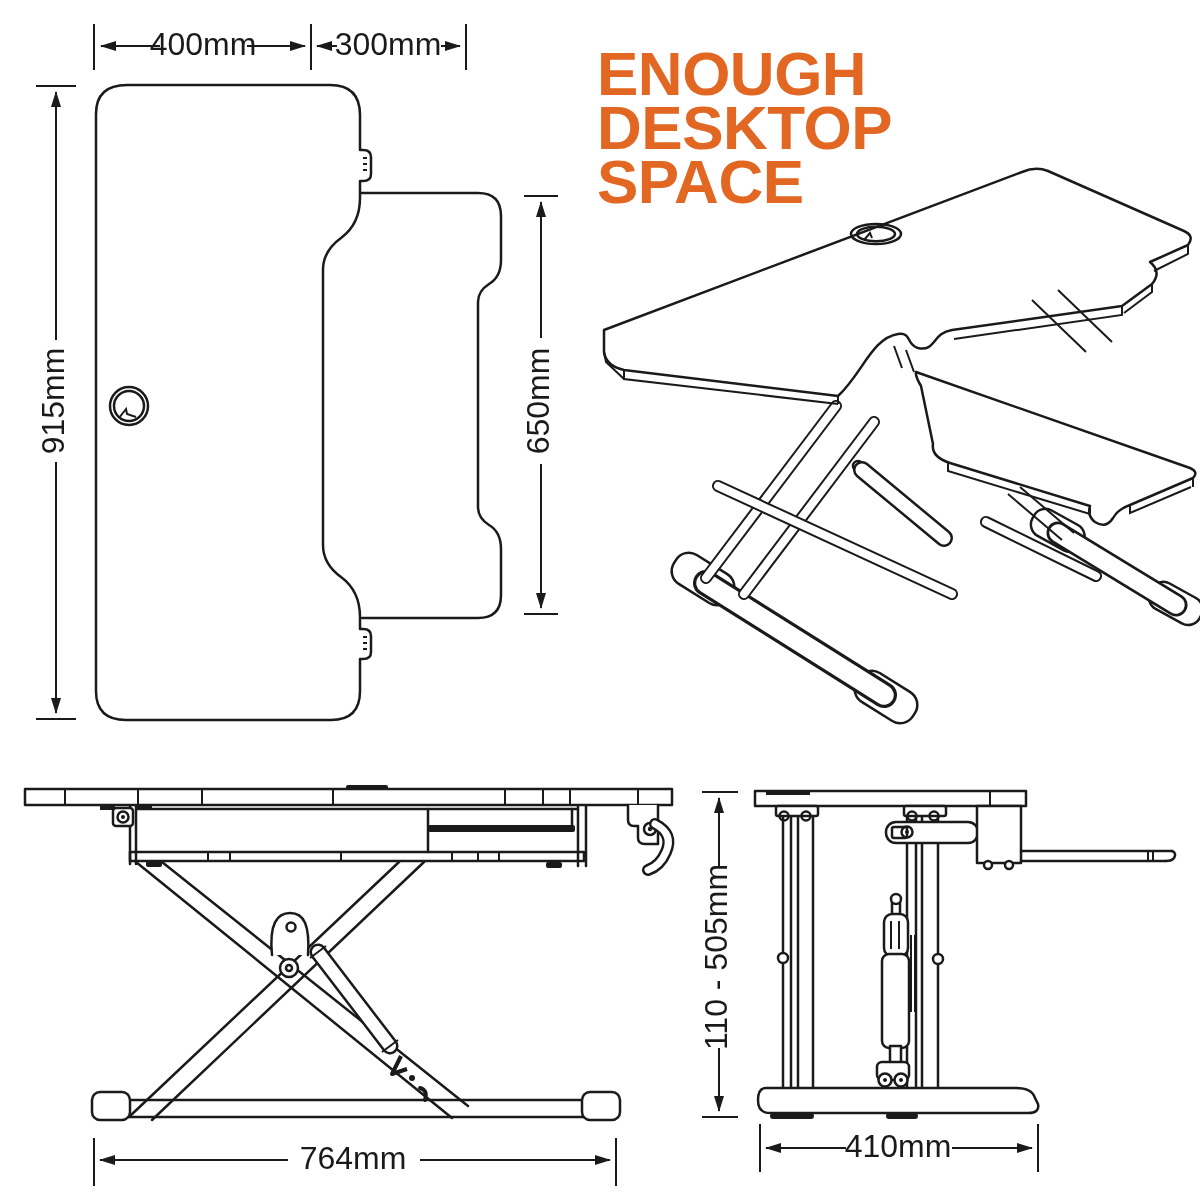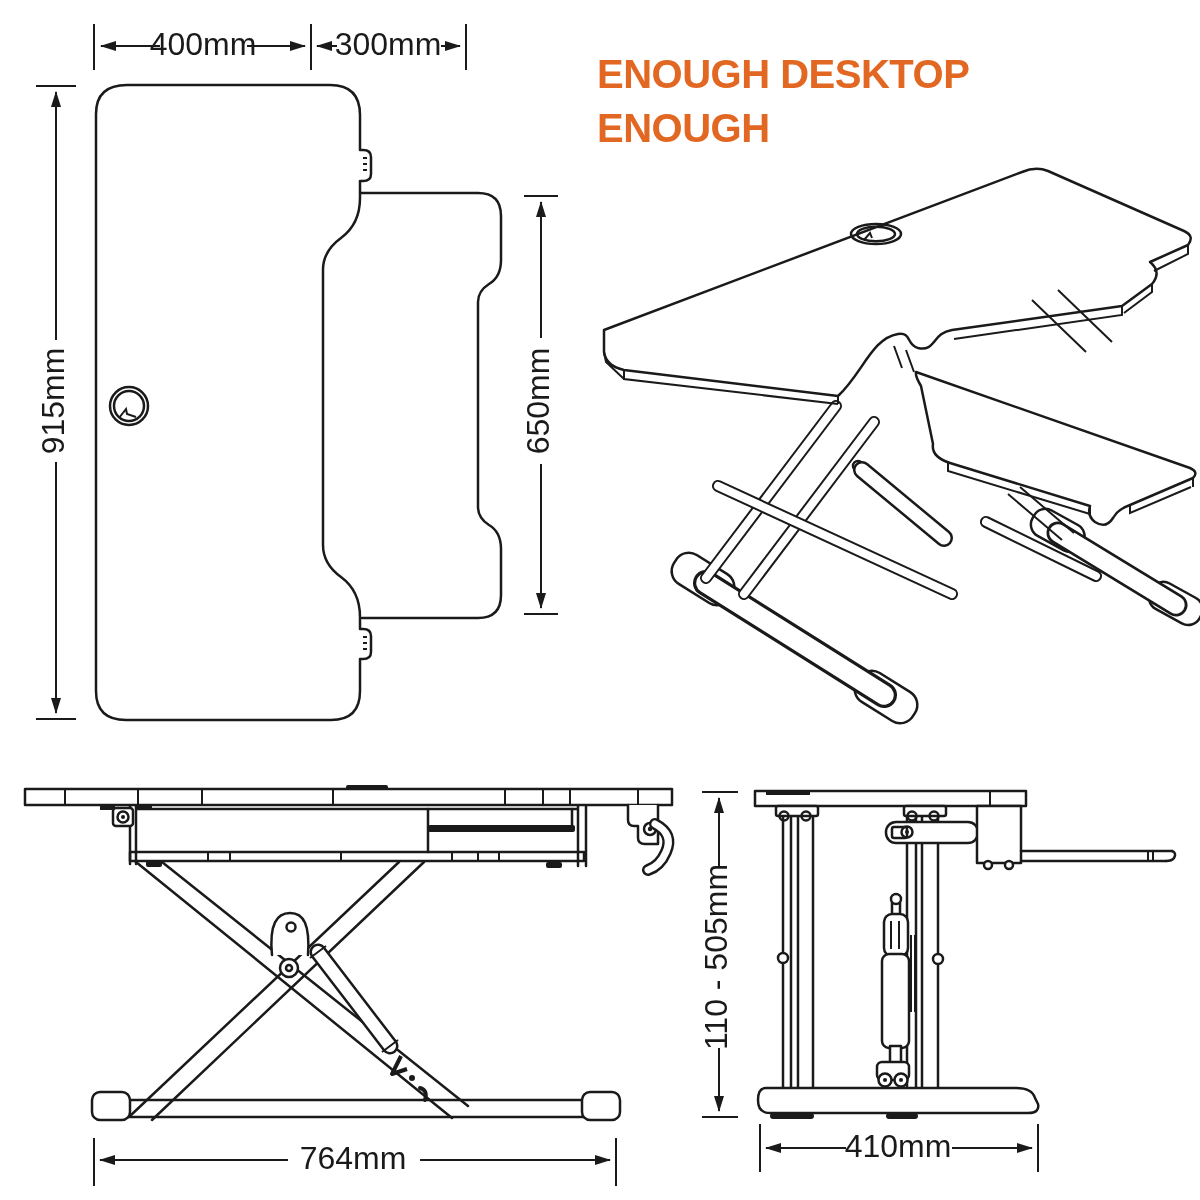--- a/index.html
+++ b/index.html
@@ -1,41 +1,41 @@
 <!DOCTYPE html>
 <html><head>
 <meta charset="utf-8">
 <style>
   html,body{margin:0;padding:0;background:#fff;}
   .canvas{position:relative;width:1200px;height:1200px;background:#fff;overflow:hidden;
           font-family:"Liberation Sans",sans-serif;}
   .diagram-svg{position:absolute;left:0;top:0;}
   .title{position:absolute;left:597px;top:47px;width:560px;
          font-family:"Liberation Sans",sans-serif;
-         font-size:40px;line-height:54px;font-weight:800;letter-spacing:-0.5px;
+         font-size:62px;line-height:54px;font-weight:800;letter-spacing:-0.5px;
          color:#E26722;}
   .title span{display:block;}
   
   .ln{stroke:#1a1a1a;fill:none;stroke-width:2.5;stroke-linecap:round;stroke-linejoin:round;}
   .lnf{stroke:#1a1a1a;fill:#ffffff;stroke-width:2.5;stroke-linecap:round;stroke-linejoin:round;}
   .thin{stroke:#1a1a1a;fill:none;stroke-width:2;stroke-linecap:butt;}
   .fd{fill:#1a1a1a;stroke:none;}
   .tubeD{stroke:#1a1a1a;fill:none;stroke-linecap:round;}
   .tubeW{stroke:#ffffff;fill:none;stroke-linecap:round;}
   text.dim{font-family:"Liberation Sans",sans-serif;font-size:32px;fill:#1a1a1a;
            text-anchor:middle;dominant-baseline:middle;}
 </style>
 </head>
 <body>
 
 <div class="canvas">
 
   <div class="title">
     <span>ENOUGH DESKTOP</span>
-    <span>ENOUGH</span>
+    <span>SPACE</span>
   </div>
 
   <svg class="diagram-svg" width="1200" height="1200" viewBox="0 0 1200 1200">
     <defs>
       <marker id="arrow" viewBox="0 0 16 10" refX="15" refY="5" markerWidth="16" markerHeight="10" orient="auto" markerUnits="userSpaceOnUse">
         <path d="M0,0 L16,5 L0,10 z" fill="#1a1a1a"></path>
       </marker>
     </defs>
 
     <g>

